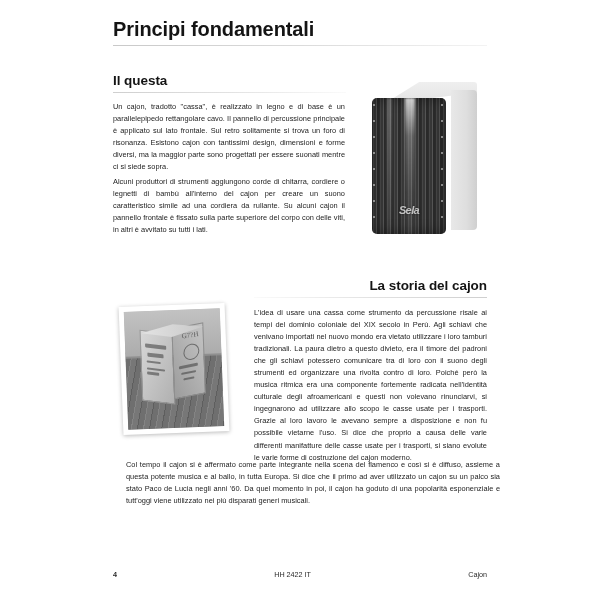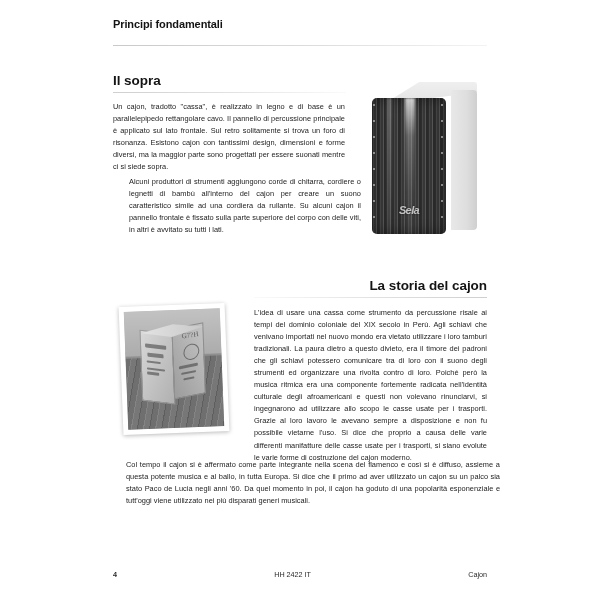--- a/index.html
+++ b/index.html
@@ -23,21 +23,21 @@
     height: 600px;
     box-sizing: border-box;
     padding: 0;
   }
 
   
   .doc-title {
     position: absolute;
     left: 113px;
     top: 18px;
-    font-size: 11px;
+    font-size: 20px;
     font-weight: bold;
     letter-spacing: -0.1px;
     color: #141414;
   }
   .rule {
     position: absolute;
     height: 1px;
     border: 0;
     margin: 0;
   }
@@ -84,21 +84,21 @@
     color: #1c1c1c;
     letter-spacing: 0.01px;
     -webkit-hyphens: manual;
     hyphens: manual;
   }
   .col-left { left: 113px; width: 232px; }
   .col-right { left: 254px; width: 233px; }
   .col-full { left: 126px; width: 374px; }
 
   .p-cajon-1 { top: 101px; }
-  .p-cajon-2 { top: 176px; margin-left: 16px; }
+  .p-cajon-2 { top: 176px; }
   .p-storia-1 { top: 307px; }
   .p-storia-2 { top: 459px; }
 
   
   .photo-product {
     position: absolute;
     left: 370px;
     top: 78px;
     width: 117px;
     height: 168px;
@@ -303,21 +303,21 @@
   .footer-right { font-weight: normal; }
 </style>
 </head>
 <body>
 
 <div class="page">
 
   <div class="doc-title">Principi fondamentali</div>
   <hr class="rule rule-title">
 
-  <div class="h2 h2-cajon">Il sopra</div>
+  <div class="h2 h2-cajon">Il questa</div>
   <hr class="rule rule-cajon">
 
   <div class="para col-left p-cajon-1">Un cajon, tradotto "cassa", è realizzato in legno e di base è un parallelepipedo rettangolare cavo. Il pannello di percussione principale è applicato sul lato frontale. Sul retro solitamente si trova un foro di risonanza. Esistono cajon con tantissimi design, dimensioni e forme diversi, ma la maggior parte sono progettati per essere suonati mentre ci si siede sopra.</div>
   <div class="para col-left p-cajon-2">Alcuni produttori di strumenti aggiungono corde di chitarra, cordiere o legnetti di bambù all'interno del cajon per creare un suono caratteristico simile ad una cordiera da rullante. Su alcuni cajon il pannello frontale è fissato sulla parte superiore del corpo con delle viti, in altri è avvitato su tutti i lati.</div>
 
   <div class="photo-product">
     <div class="cajon-body">
       <div class="cajon-top"></div>
       <div class="cajon-side"></div>
       <div class="cajon-front">

